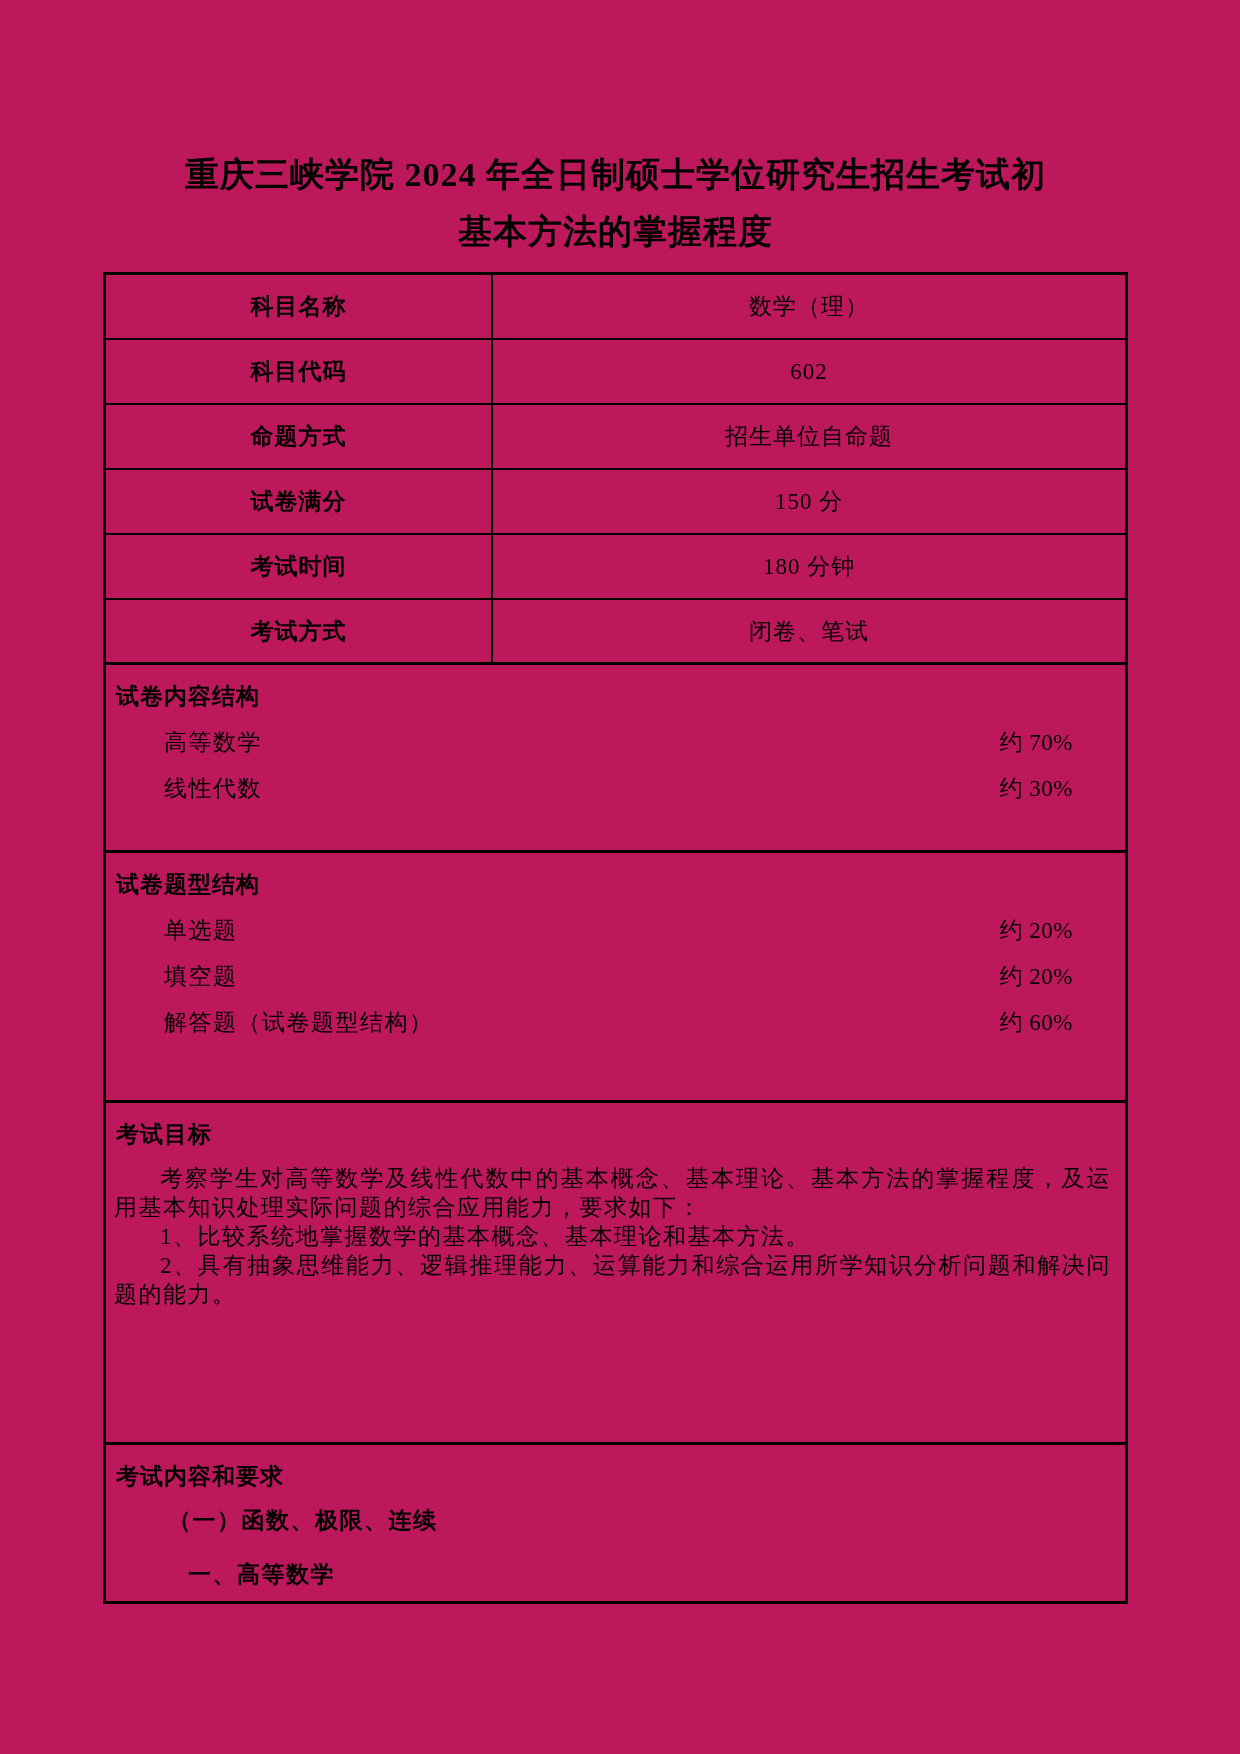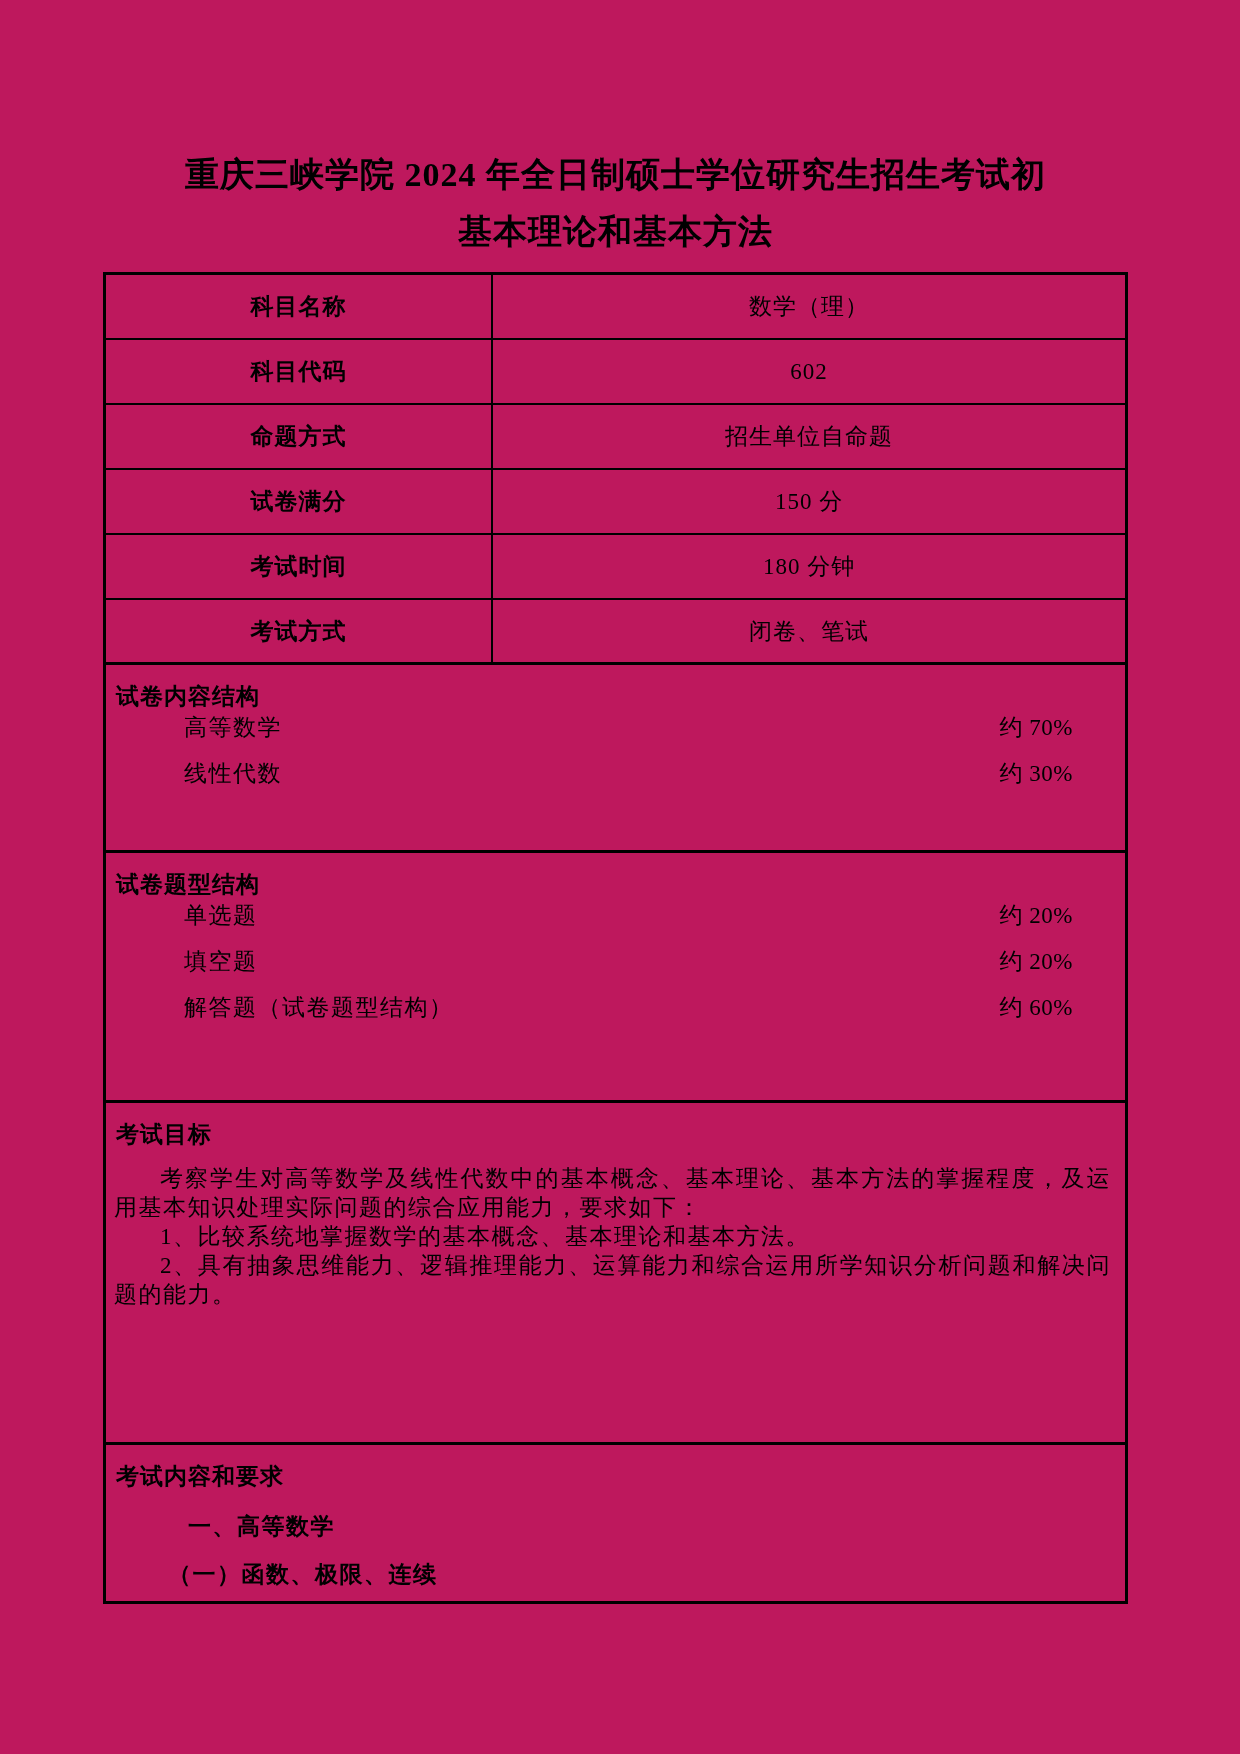--- a/index.html
+++ b/index.html
@@ -61,23 +61,23 @@
     letter-spacing: 1px;
     padding: 16px 0 0 10px;
   }
   .sec-content { height: 188px; }
   .sec-types { height: 250px; }
   .sec-objectives { height: 342px; }
   .sec-requirements { height: 156px; }
   .item-row {
     display: flex;
     justify-content: space-between;
-    align-items: flex-start;
+    align-items: flex-end;
     height: 46px;
-    padding: 0 52px 0 78px;
+    padding: 0 52px 0 58px;
     font-size: 23px;
     letter-spacing: 1.5px;
   }
   .sec-content .item-row:first-of-type,
   .sec-types .item-row:first-of-type { margin-top: 18px; }
   .item-weight { letter-spacing: 0.5px; }
   .para-wrap { margin-top: 14px; padding: 0 14px 0 8px; }
   .para {
     font-size: 23px;
     letter-spacing: 1.5px;
@@ -95,21 +95,21 @@
   .subhead.one { margin-top: 14px; padding-left: 82px; }
   .subhead.two { margin-top: 8px;  padding-left: 62px; }
 </style>
 </head>
 <body>
 
 <div class="doc">
 
   <div class="title-block">
     <div>重庆三峡学院 2024 年全日制硕士学位研究生招生考试初</div>
-    <div>基本理论和基本方法</div>
+    <div>基本方法的掌握程度</div>
   </div>
 
   <div class="main-table">
 
     <div class="irow">
       <div class="ilabel">科目名称</div>
       <div class="ival">数学（理）</div>
     </div>
     <div class="irow">
       <div class="ilabel">科目代码</div>
@@ -164,18 +164,18 @@
       <div class="sec-heading">考试目标</div>
       <div class="para-wrap">
         <p class="para">考察学生对高等数学及线性代数中的基本概念、基本理论、基本方法的掌握程度，及运用基本知识处理实际问题的综合应用能力，要求如下：</p>
         <p class="para">1、比较系统地掌握数学的基本概念、基本理论和基本方法。</p>
         <p class="para">2、具有抽象思维能力、逻辑推理能力、运算能力和综合运用所学知识分析问题和解决问题的能力。</p>
       </div>
     </div>
 
     <div class="section sec-requirements last">
       <div class="sec-heading">考试内容和要求</div>
+      <div class="subhead two">（一）函数、极限、连续</div>
       <div class="subhead one">一、高等数学</div>
-      <div class="subhead two">（一）函数、极限、连续</div>
     </div>
 
   </div>
 </div>
 
 </body></html>

